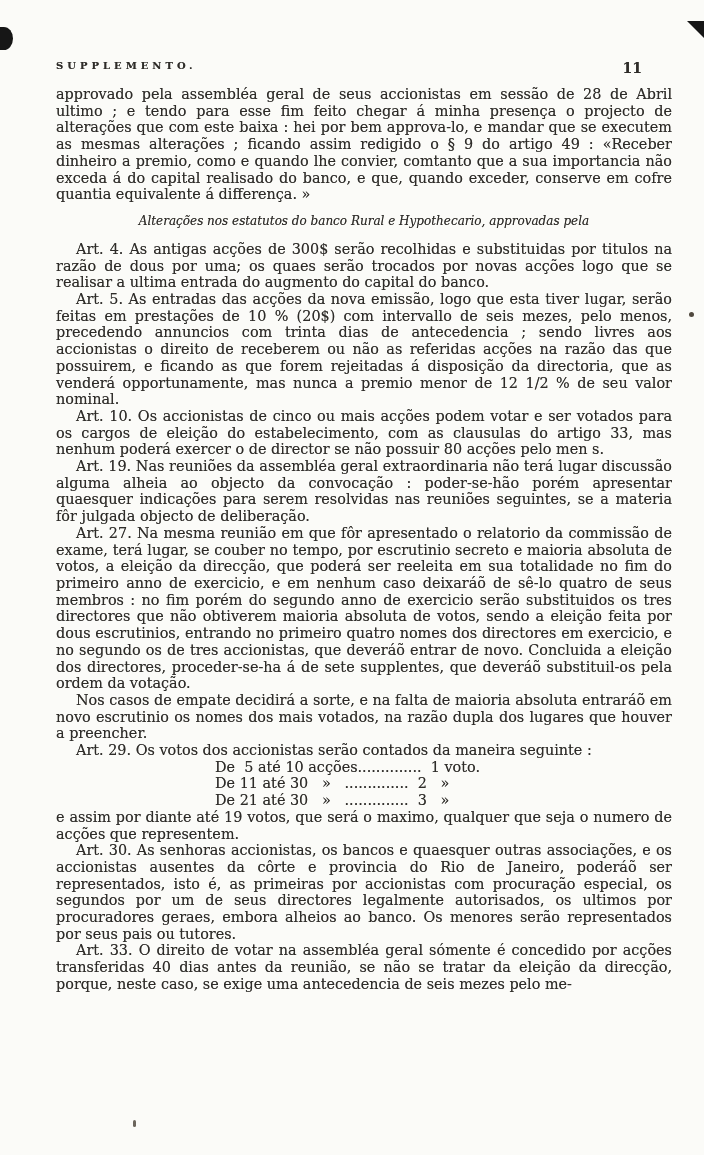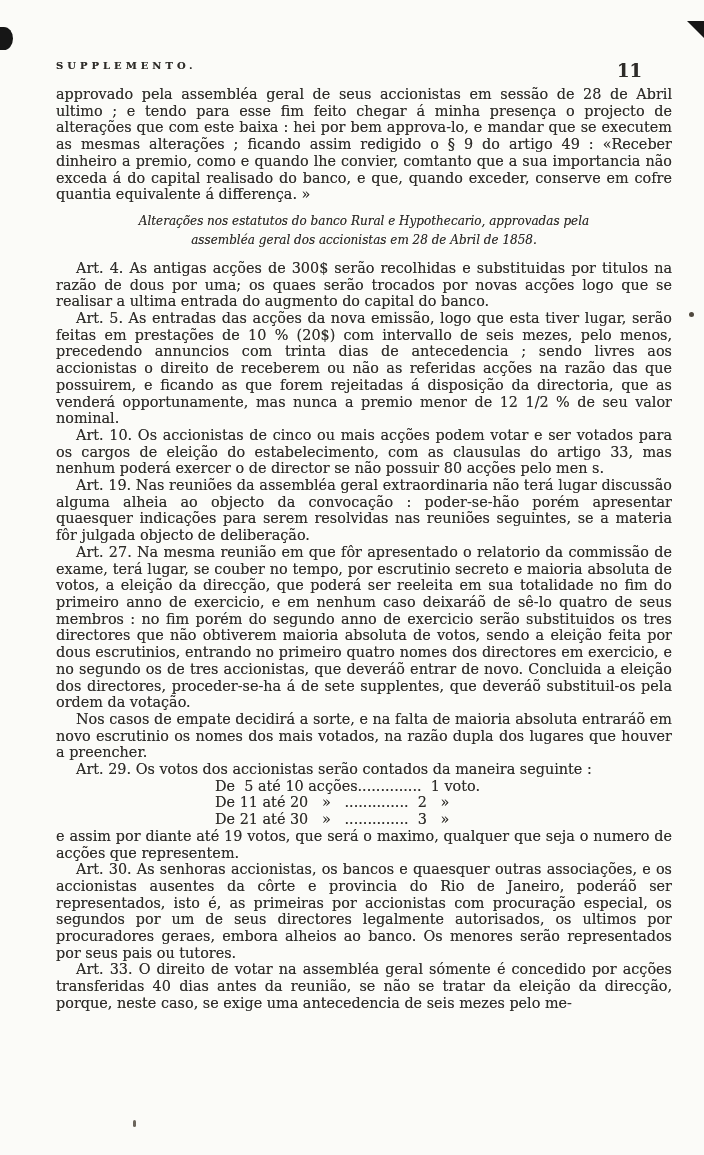--- a/index.html
+++ b/index.html
@@ -30,21 +30,21 @@
     text-align: left;
     font-weight: bold;
     font-size: 10px;
     letter-spacing: 4px;
   }
   .page-number {
     position: absolute;
     right: 18px;
     top: 0;
     font-weight: bold;
-    font-size: 18px;
+    font-size: 14px;
   }
   .content {
     position: absolute;
     top: 86px;
     left: 56px;
     right: 32px;
     font-size: 14.4px;
     line-height: 16.7px;
     text-align: justify;
   }
@@ -121,34 +121,33 @@
     <span class="header-title">SUPPLEMENTO.</span>
     <span class="page-number">11</span>
   </div>
 
   <div class="content">
 
     <p class="para no-indent">approvado pela assembléa geral de seus accionistas em sessão de 28 de Abril ultimo ; e tendo para esse fim feito chegar á minha presença o projecto de alterações que com este baixa : hei por bem approva-lo, e mandar que se executem as mesmas alterações ; ficando assim redigido o § 9 do artigo 49 : «Receber dinheiro a premio, como e quando lhe convier, comtanto que a sua importancia não exceda á do capital realisado do banco, e que, quando exceder, conserve em cofre quantia equivalente á differença. »</p>
 
     <div class="section-heading">
       <div>Alterações nos estatutos do banco Rural e Hypothecario, approvadas pela</div>
-      <div>assembléa geral dos accionistas em 28 de Abril de 1858.</div>
     </div>
 
     <p class="para">Art. 4. As antigas acções de 300$ serão recolhidas e substituidas por titulos na razão de dous por uma; os quaes serão trocados por novas acções logo que se realisar a ultima entrada do augmento do capital do banco.</p>
     <p class="para">Art. 5. As entradas das acções da nova emissão, logo que esta tiver lugar, serão feitas em prestações de 10 % (20$) com intervallo de seis mezes, pelo menos, precedendo annuncios com trinta dias de antecedencia ; sendo livres aos accionistas o direito de receberem ou não as referidas acções na razão das que possuirem, e ficando as que forem rejeitadas á disposição da directoria, que as venderá opportunamente, mas nunca a premio menor de 12 1/2 % de seu valor nominal.</p>
     <p class="para">Art. 10. Os accionistas de cinco ou mais acções podem votar e ser votados para os cargos de eleição do estabelecimento, com as clausulas do artigo 33, mas nenhum poderá exercer o de director se não possuir 80 acções pelo men s.</p>
     <p class="para">Art. 19. Nas reuniões da assembléa geral extraordinaria não terá lugar discussão alguma alheia ao objecto da convocação : poder-se-hão porém apresentar quaesquer indicações para serem resolvidas nas reuniões seguintes, se a materia fôr julgada objecto de deliberação.</p>
     <p class="para">Art. 27. Na mesma reunião em que fôr apresentado o relatorio da commissão de exame, terá lugar, se couber no tempo, por escrutinio secreto e maioria absoluta de votos, a eleição da direcção, que poderá ser reeleita em sua totalidade no fim do primeiro anno de exercicio, e em nenhum caso deixaráõ de sê-lo quatro de seus membros : no fim porém do segundo anno de exercicio serão substituidos os tres directores que não obtiverem maioria absoluta de votos, sendo a eleição feita por dous escrutinios, entrando no primeiro quatro nomes dos directores em exercicio, e no segundo os de tres accionistas, que deveráõ entrar de novo. Concluida a eleição dos directores, proceder-se-ha á de sete supplentes, que deveráõ substituil-os pela ordem da votação.</p>
     <p class="para">Nos casos de empate decidirá a sorte, e na falta de maioria absoluta entraráõ em novo escrutinio os nomes dos mais votados, na razão dupla dos lugares que houver a preencher.</p>
     <p class="para">Art. 29. Os votos dos accionistas serão contados da maneira seguinte :</p>
 
     <div class="vote-table">
       <div class="vote-row">De  5 até 10 acções..............  1 voto.</div>
-      <div class="vote-row">De 11 até 20   »   ..............  2   »</div>
+      <div class="vote-row">De 11 até 30   »   ..............  2   »</div>
       <div class="vote-row">De 21 até 30   »   ..............  3   »</div>
     </div>
 
     <p class="para no-indent">e assim por diante até 19 votos, que será o maximo, qualquer que seja o numero de acções que representem.</p>
     <p class="para">Art. 30. As senhoras accionistas, os bancos e quaesquer outras associações, e os accionistas ausentes da côrte e provincia do Rio de Janeiro, poderáõ ser representados, isto é, as primeiras por accionistas com procuração especial, os segundos por um de seus directores legalmente autorisados, os ultimos por procuradores geraes, embora alheios ao banco. Os menores serão representados por seus pais ou tutores.</p>
     <p class="para">Art. 33. O direito de votar na assembléa geral sómente é concedido por acções transferidas 40 dias antes da reunião, se não se tratar da eleição da direcção, porque, neste caso, se exige uma antecedencia de seis mezes pelo me-</p>
 
   </div>
 
 </div>

